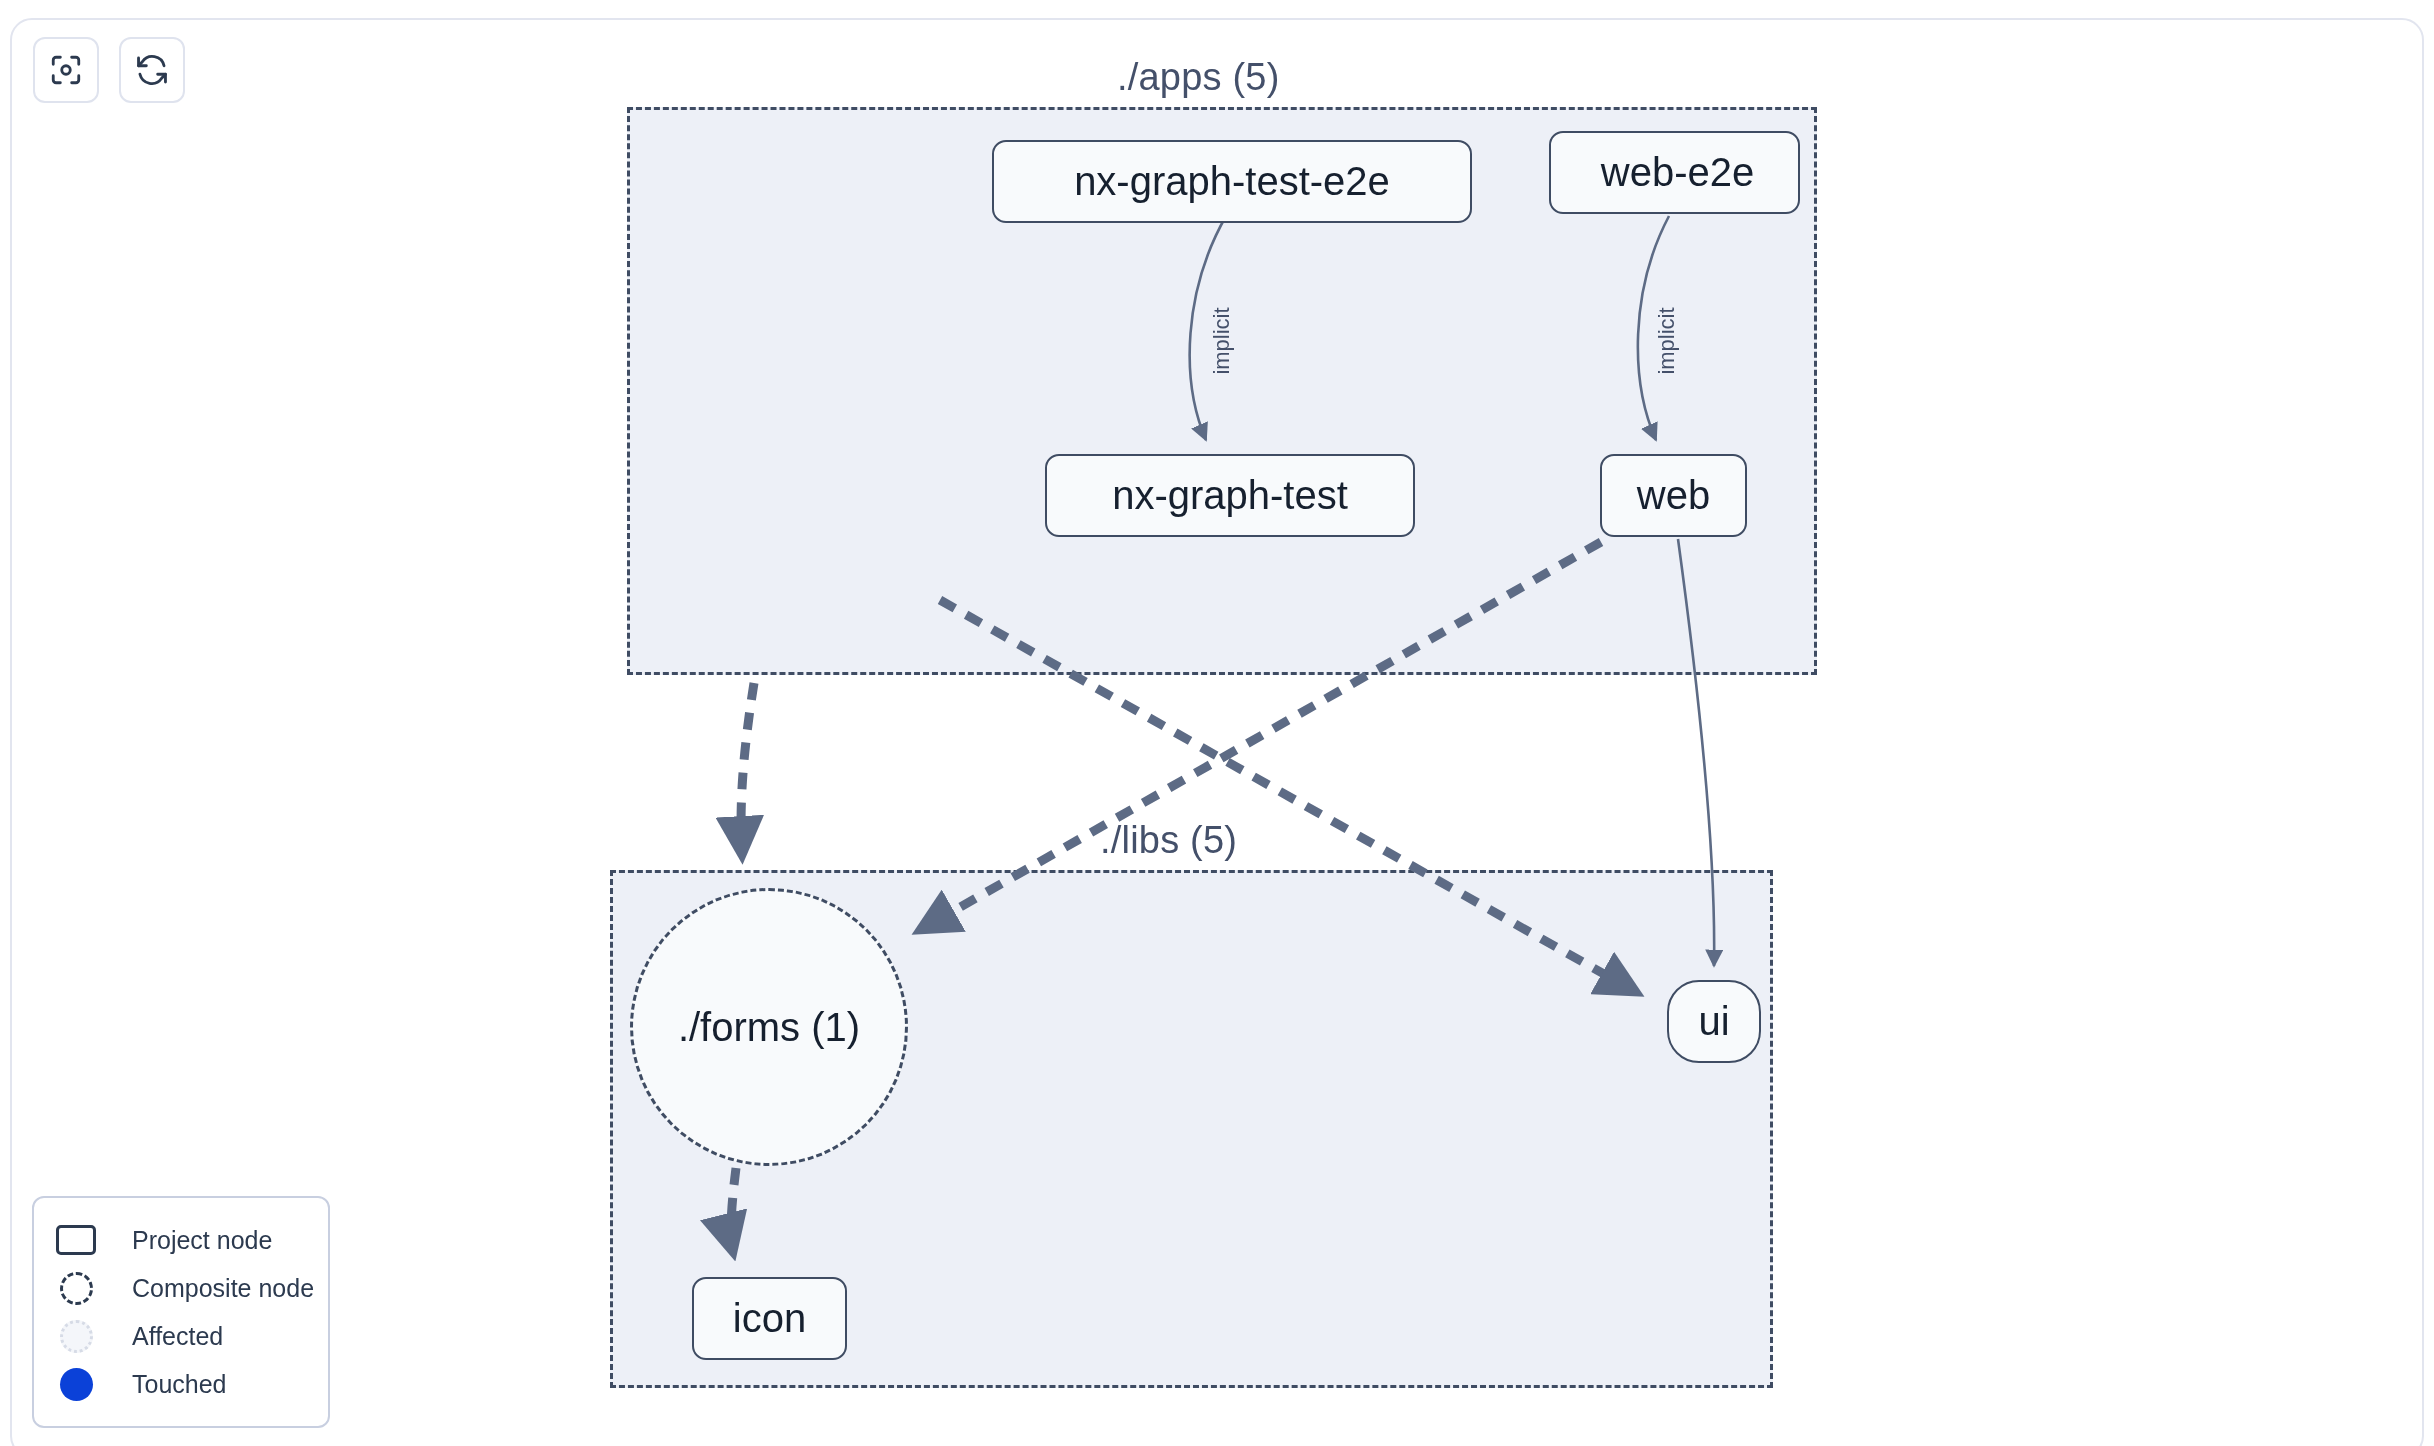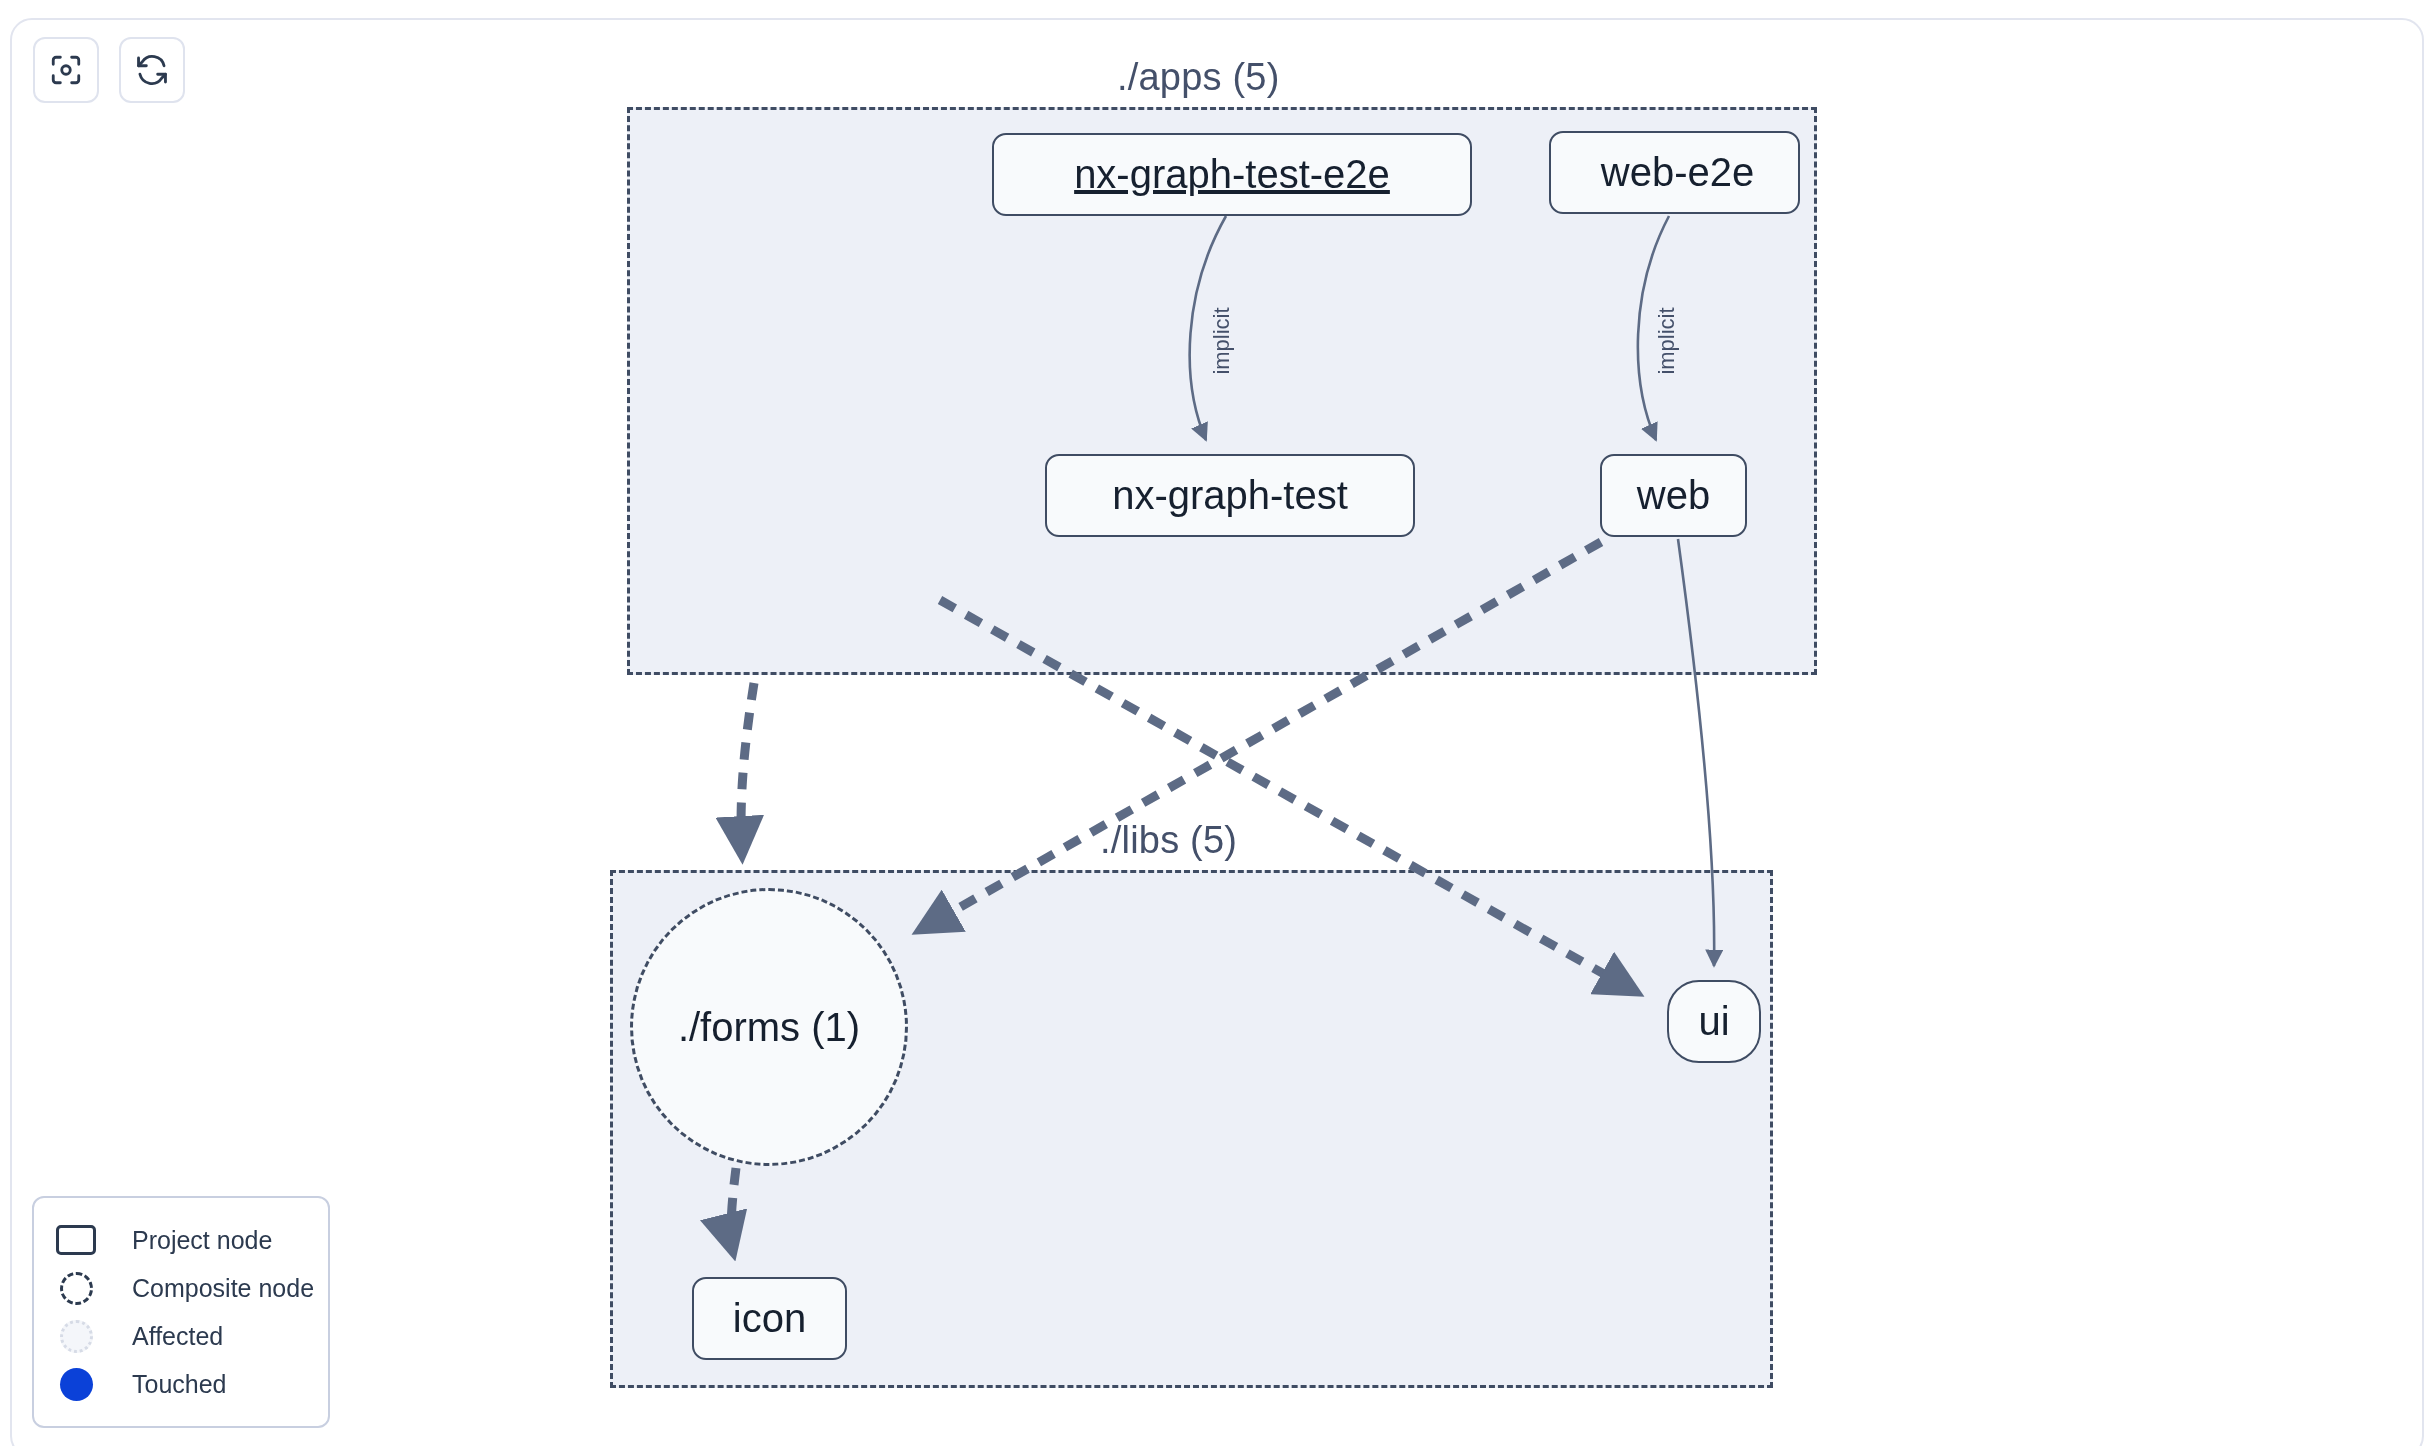--- a/index.html
+++ b/index.html
@@ -234,21 +234,21 @@
       <path d="M 940 600 L 1636 992" fill="none" stroke="#5d6b85" stroke-width="9" stroke-dasharray="17 13" marker-end="url(#arrow-thick)"></path>
 
       <path d="M 1601 542 L 920 930" fill="none" stroke="#5d6b85" stroke-width="9" stroke-dasharray="17 13" marker-end="url(#arrow-thick)"></path>
 
       <path d="M 736 1168 C 730 1215 730 1240 733 1252" fill="none" stroke="#5d6b85" stroke-width="9" stroke-dasharray="17 13" marker-end="url(#arrow-thick)"></path>
     </svg>
 
     <div class="edge-label" id="elbl-0" style="left: 1188px; top: 330px;">implicit</div>
     <div class="edge-label" id="elbl-1" style="left: 1633px; top: 330px;">implicit</div>
 
-    <div class="node" id="node-nx-graph-test-e2e" style="left: 992px; top: 133px; width: 480px; height: 83px; text-decoration: underline;">nx-graph-test-e2e</div>
+    <div class="node" id="node-nx-graph-test-e2e" style="left: 992px; top: 140px; width: 480px; height: 83px;">nx-graph-test-e2e</div>
     <div class="node" id="node-web-e2e" style="left: 1549px; top: 131px; width: 251px; height: 83px; padding-left: 28px;">web-e2e</div>
     <div class="node" id="node-nx-graph-test" style="left: 1045px; top: 454px; width: 370px; height: 83px;">nx-graph-test</div>
     <div class="node" id="node-web" style="left: 1600px; top: 454px; width: 147px; height: 83px;">web</div>
     <div class="composite" id="node-forms" style="left: 630px; top: 888px; width: 278px; height: 278px;">./forms (1)</div>
     <div class="node" id="node-ui" style="left: 1667px; top: 980px; width: 94px; height: 83px; border-radius: 32px;">ui</div>
     <div class="node" id="node-icon" style="left: 692px; top: 1277px; width: 155px; height: 83px;">icon</div>
   </div>
 
   <div class="legend">
     <div class="legend-row">

